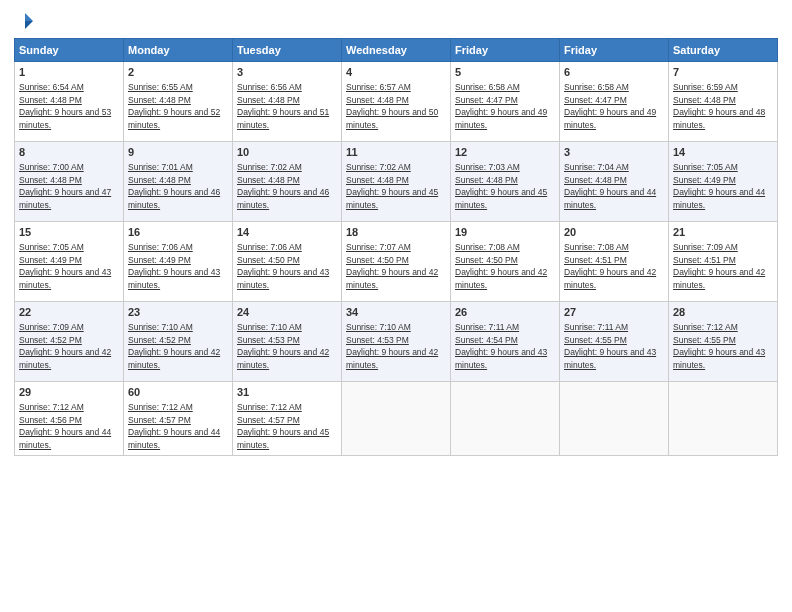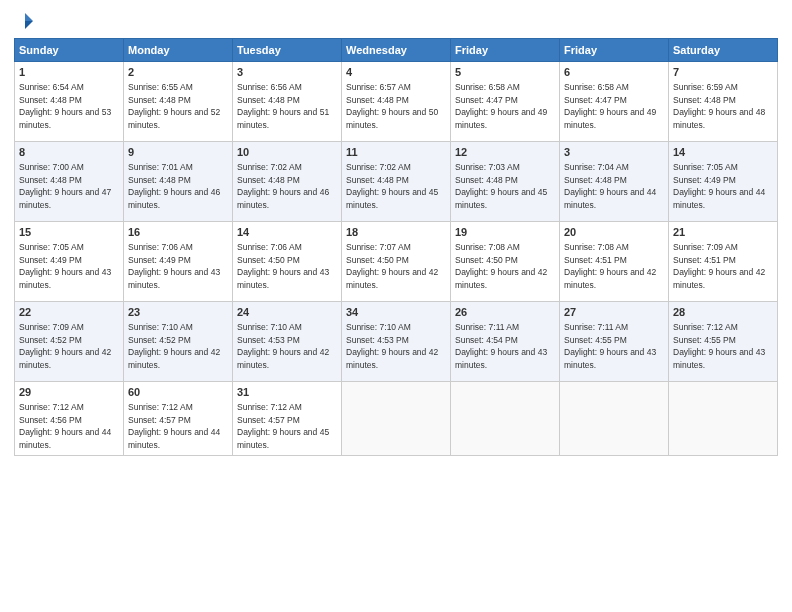--- a/index.html
+++ b/index.html
@@ -88,20 +88,21 @@
     .day-num {
       font-size: 11px;
       font-weight: bold;
       display: block;
       margin-bottom: 1px;
     }
     .day-info {
       font-size: 8.5px;
       color: #333;
       line-height: 1.35;
+      text-decoration: underline;
     }
     .empty-cell {
       background: #f9f9f9 !important;
     }
     .last-row td {
       height: 68px;
     }
   </style>
 </head>
 <body>

